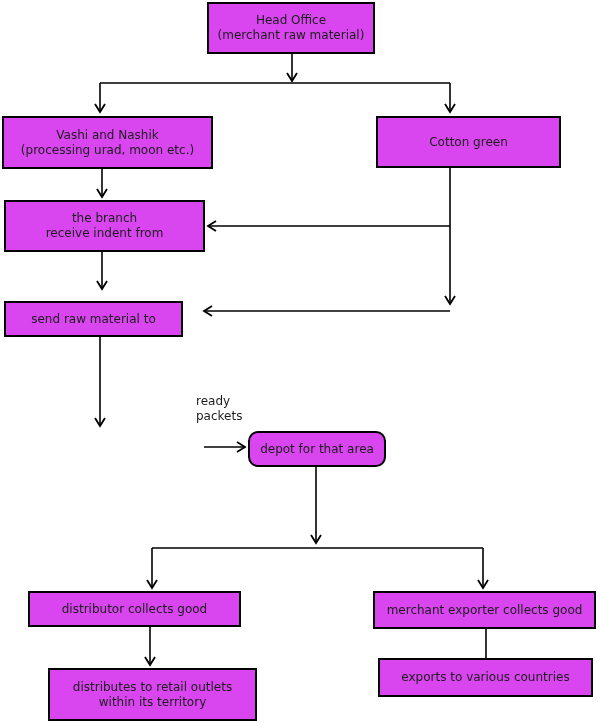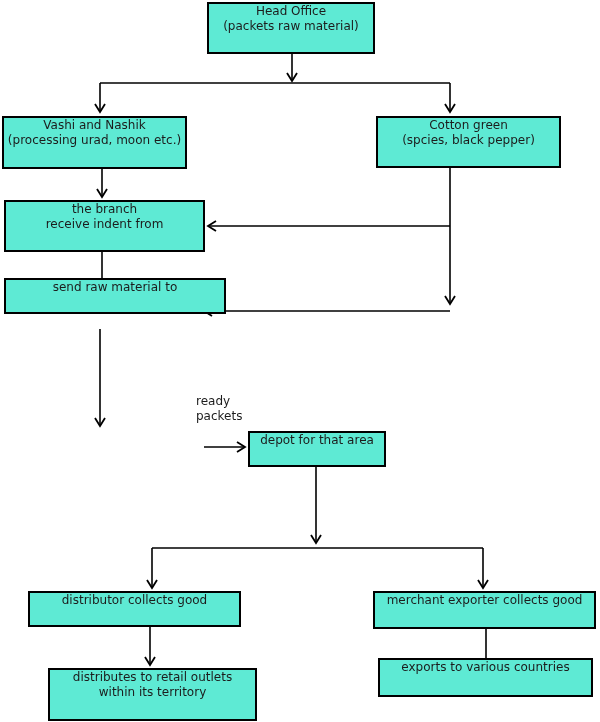--- a/index.html
+++ b/index.html
@@ -19,23 +19,23 @@
   }
   #wires {
     position: absolute;
     left: 0; top: 0;
     width: 600px; height: 722px;
   }
   .node {
     position: absolute;
     box-sizing: border-box;
     border: 2px solid #000000;
-    background: #5eead4;
+    background: #d946ef;
     display: flex;
-    align-items: flex-start;
+    align-items: center;
     justify-content: center;
     text-align: center;
     line-height: 15px;
   }
   .ln { display: block; }
   .float-label {
     position: absolute;
     text-align: left;
     line-height: 15px;
     background: transparent;
@@ -80,51 +80,50 @@
     <line x1="483" y1="548" x2="483" y2="588" marker-end="url(#arrow)"></line>
 
     <line x1="150" y1="627" x2="150" y2="665" marker-end="url(#arrow)"></line>
 
     <line x1="486" y1="629" x2="486" y2="667" marker-end="url(#arrow)"></line>
   </svg>
 
   <div class="node" style="left:207px; top:2px; width:168px; height:52px;">
     <div>
       <span class="ln">Head Office</span>
-      <span class="ln">(packets raw material)</span>
+      <span class="ln">(merchant raw material)</span>
     </div>
   </div>
 
-  <div class="node" style="left:2px; top:116px; width:185px; height:53px;">
+  <div class="node" style="left:2px; top:116px; width:211px; height:53px;">
     <div>
       <span class="ln">Vashi and Nashik</span>
       <span class="ln">(processing urad, moon etc.)</span>
     </div>
   </div>
 
   <div class="node" style="left:376px; top:116px; width:185px; height:52px;">
     <div>
       <span class="ln">Cotton green</span>
-      <span class="ln">(spcies, black pepper)</span>
     </div>
   </div>
 
   <div class="node" style="left:4px; top:200px; width:201px; height:52px;">
     <div>
       <span class="ln">the branch</span>
       <span class="ln">receive indent from</span>
     </div>
   </div>
 
-  <div class="node" style="left:4px; top:278px; width:222px; height:36px;">
+  <div class="node" style="left:4px; top:301px; width:179px; height:36px;">
     <span class="ln">send raw material to</span>
   </div>
 
 
-  <div class="node" style="left:248px; top:431px; width:138px; height:36px;">
+  <div class="node" style="left:248px; top:431px; width:138px; height:36px;border-radius:10px;">
     <span class="ln">depot for that area</span>
   </div>
 
   <div class="node" style="left:28px; top:591px; width:213px; height:36px;">
     <span class="ln">distributor collects good</span>
   </div>
 
   <div class="node" style="left:373px; top:591px; width:223px; height:38px;">
     <span class="ln">merchant exporter collects good</span>
   </div>

